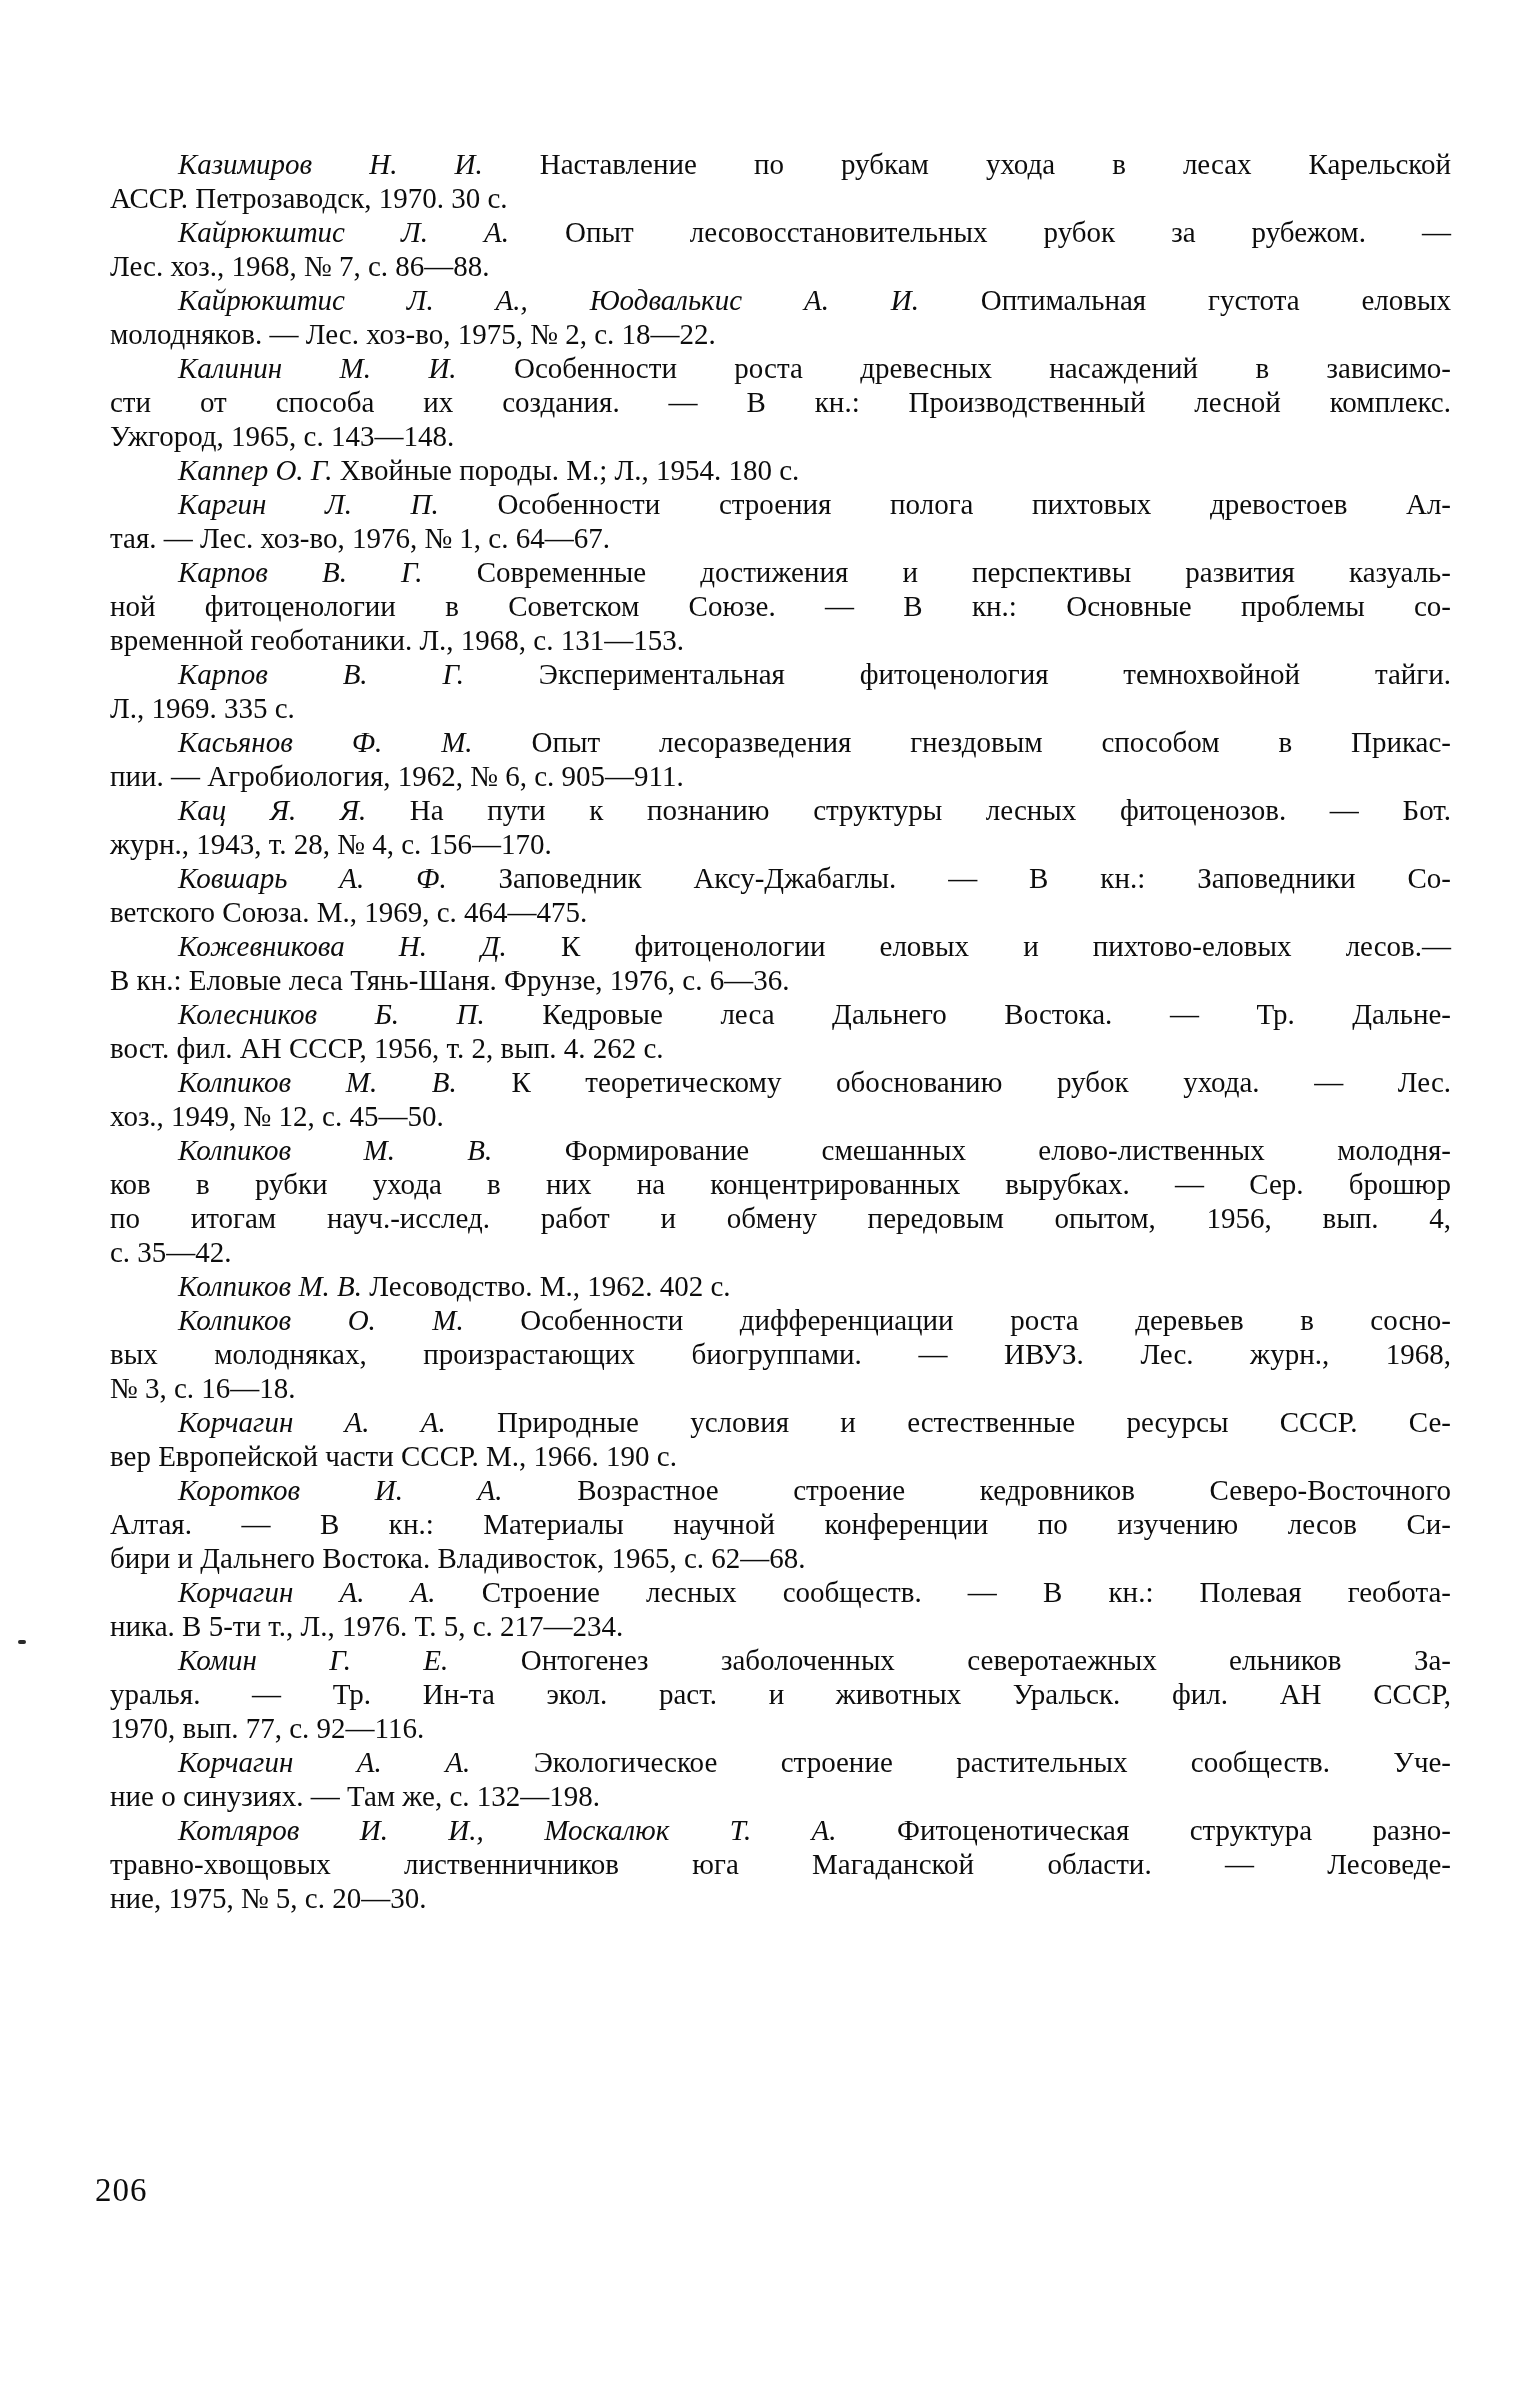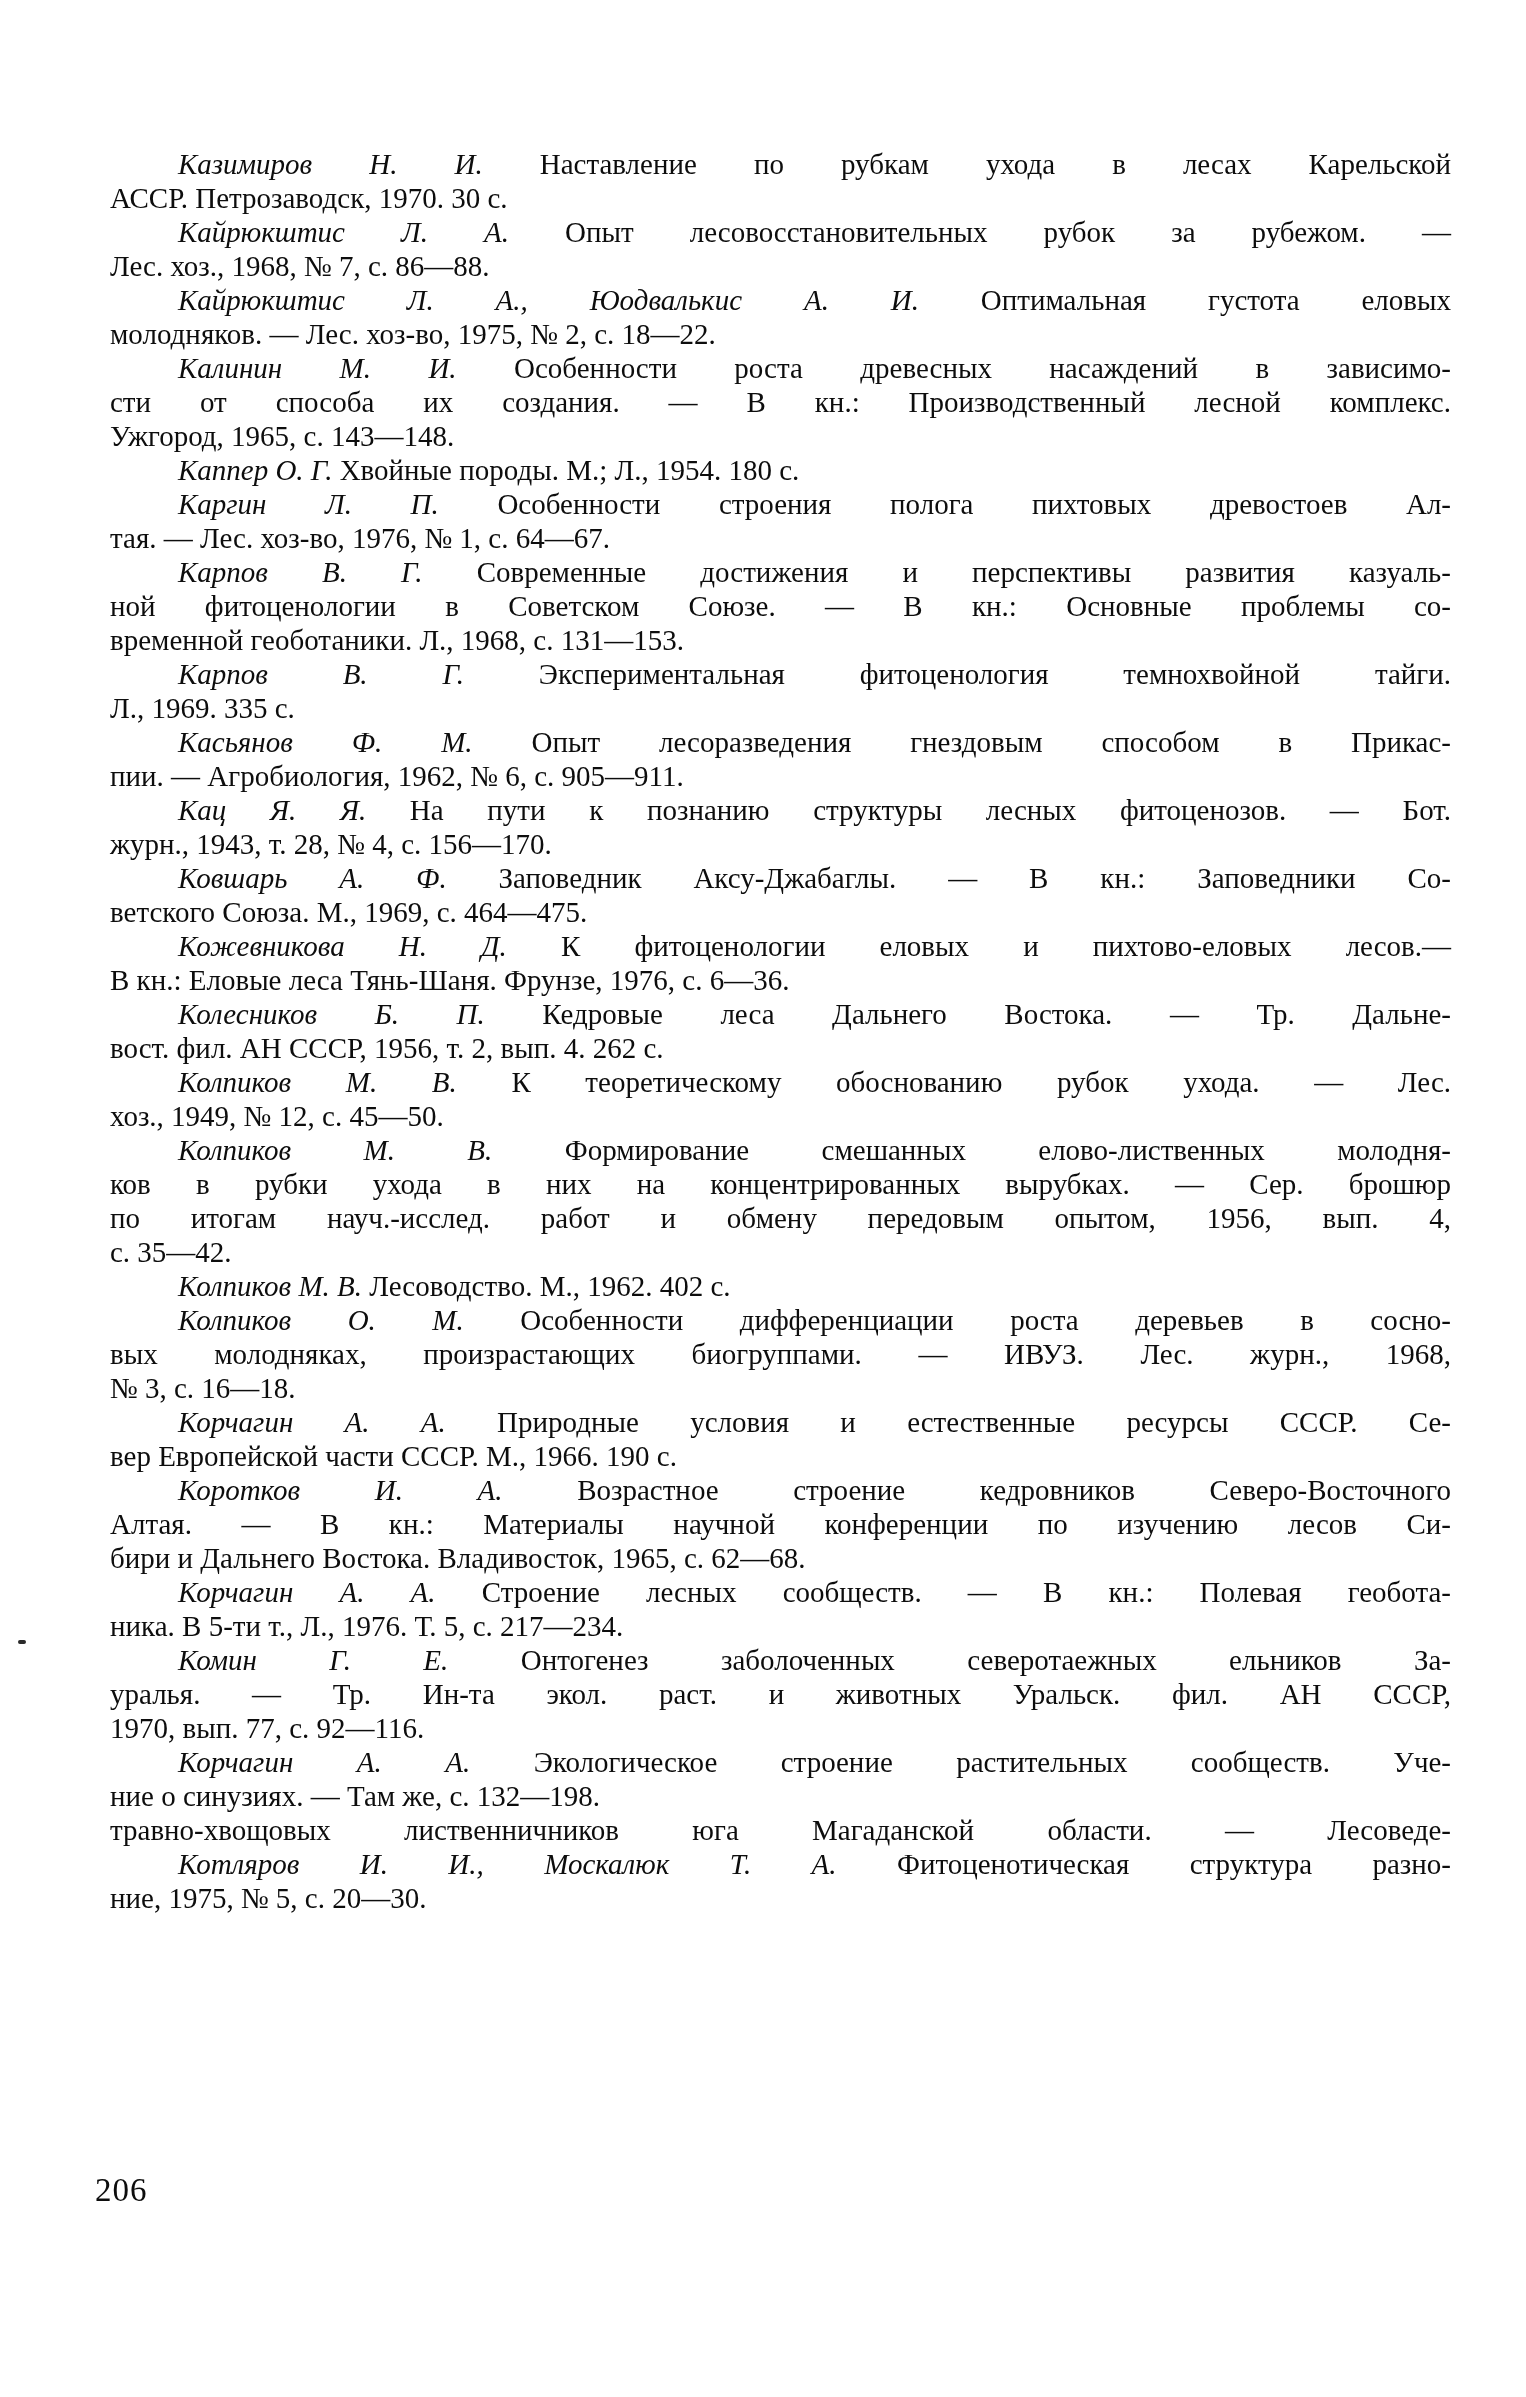--- a/index.html
+++ b/index.html
@@ -142,22 +142,22 @@
     <p class="entry">
       <span class="line first"><i class="author">Комин Г. Е.</i> <span>Онтогенез заболоченных северотаежных ельников За-</span></span>
       <span class="line">уралья. — Тр. Ин-та экол. раст. и животных Уральск. фил. АН СССР,</span>
       <span class="line final">1970, вып. 77, с. 92—116.</span>
     </p>
     <p class="entry">
       <span class="line first"><i class="author">Корчагин А. А.</i> <span>Экологическое строение растительных сообществ. Уче-</span></span>
       <span class="line final">ние о синузиях. — Там же, с. 132—198.</span>
     </p>
     <p class="entry">
+      <span class="line first"><i class="author">Котляров И. И., Москалюк Т. А.</i> <span>Фитоценотическая структура разно-</span></span>
       <span class="line">травно-хвощовых лиственничников юга Магаданской области. — Лесоведе-</span>
-      <span class="line first"><i class="author">Котляров И. И., Москалюк Т. А.</i> <span>Фитоценотическая структура разно-</span></span>
       <span class="line final">ние, 1975, № 5, с. 20—30.</span>
     </p>
   </div>
 
 <div class="artifact-dot"></div>
 
 <div class="page-number">206</div>
 
 
 </body></html>

